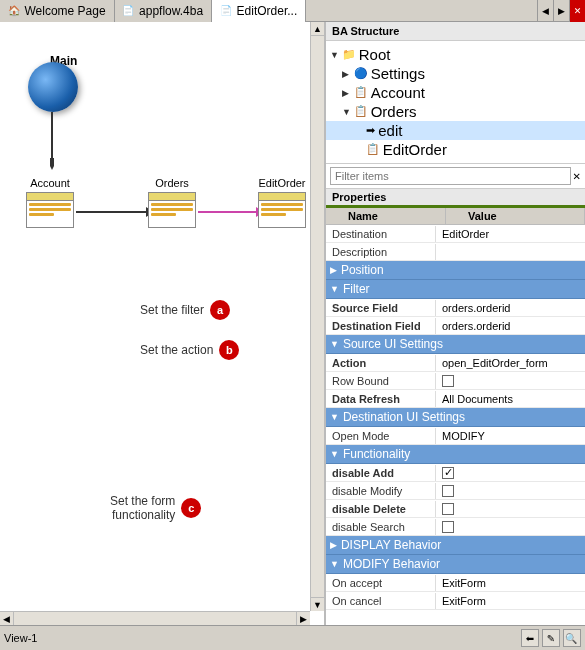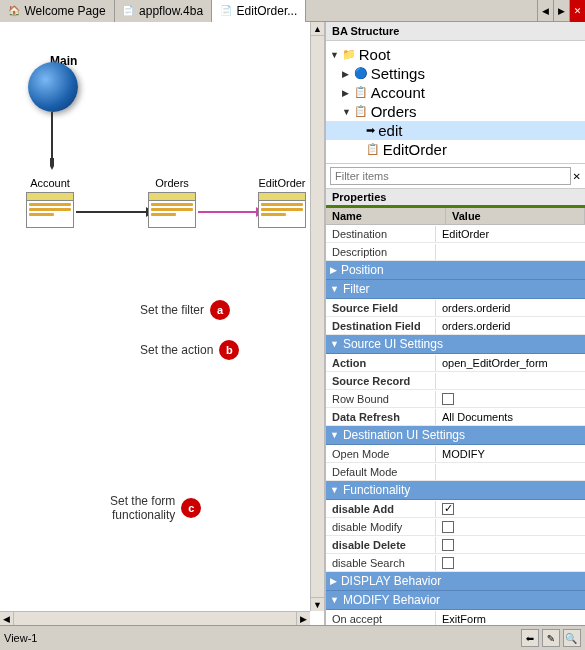--- a/index.html
+++ b/index.html
@@ -67,21 +67,21 @@
       background: #e8e8e8; padding: 2px 6px; font-weight: bold; font-size: 11px;
       border-bottom: 3px solid #4d7c0f; flex-shrink: 0;
     }
     .props-table {
       flex: 1; overflow-y: auto;
     }
     .props-cols {
       display: flex; background: #d4d0c8; border-bottom: 1px solid #bbb;
     }
     .props-col {
-      padding: 2px 6px; font-weight: bold; font-size: 11px; border-right: 1px solid #bbb;
+      padding: 2px 22px; font-weight: bold; font-size: 11px; border-right: 1px solid #bbb;
     }
     .props-col:first-child { width: 120px; }
     .props-col:last-child { flex: 1; }
 
     .prop-section-header {
       display: flex; align-items: center; background: #6b9dd6; color: white;
       padding: 2px 4px; font-size: 11px; cursor: pointer; border-bottom: 1px solid #5585bb;
     }
     .prop-section-arrow { margin-right: 4px; font-size: 9px; }
 
@@ -369,45 +369,37 @@
 
       <div class="prop-section-header">
         <span class="prop-section-arrow">▼</span>
         <span>Source UI Settings</span>
       </div>
       <div class="prop-row">
         <div class="prop-name bold">Action</div>
         <div class="prop-value">open_EditOrder_form</div>
       </div>
       <div class="prop-row">
-        <div class="prop-name bold">Source Record</div>
-        <div class="prop-value"></div>
-      </div>
-      <div class="prop-row">
         <div class="prop-name">Row Bound</div>
         <div class="prop-value">
           <span class="checkbox-unchecked"></span>
         </div>
       </div>
       <div class="prop-row">
         <div class="prop-name bold">Data Refresh</div>
         <div class="prop-value">All Documents</div>
       </div>
 
       <div class="prop-section-header">
         <span class="prop-section-arrow">▼</span>
         <span>Destination UI Settings</span>
       </div>
       <div class="prop-row">
         <div class="prop-name">Open Mode</div>
         <div class="prop-value">MODIFY</div>
-      </div>
-      <div class="prop-row">
-        <div class="prop-name">Default Mode</div>
-        <div class="prop-value"></div>
       </div>
 
       <div class="prop-section-header">
         <span class="prop-section-arrow">▼</span>
         <span>Functionality</span>
       </div>
       <div class="prop-row">
         <div class="prop-name bold">disable Add</div>
         <div class="prop-value">
           <span class="checkbox-checked"></span>

